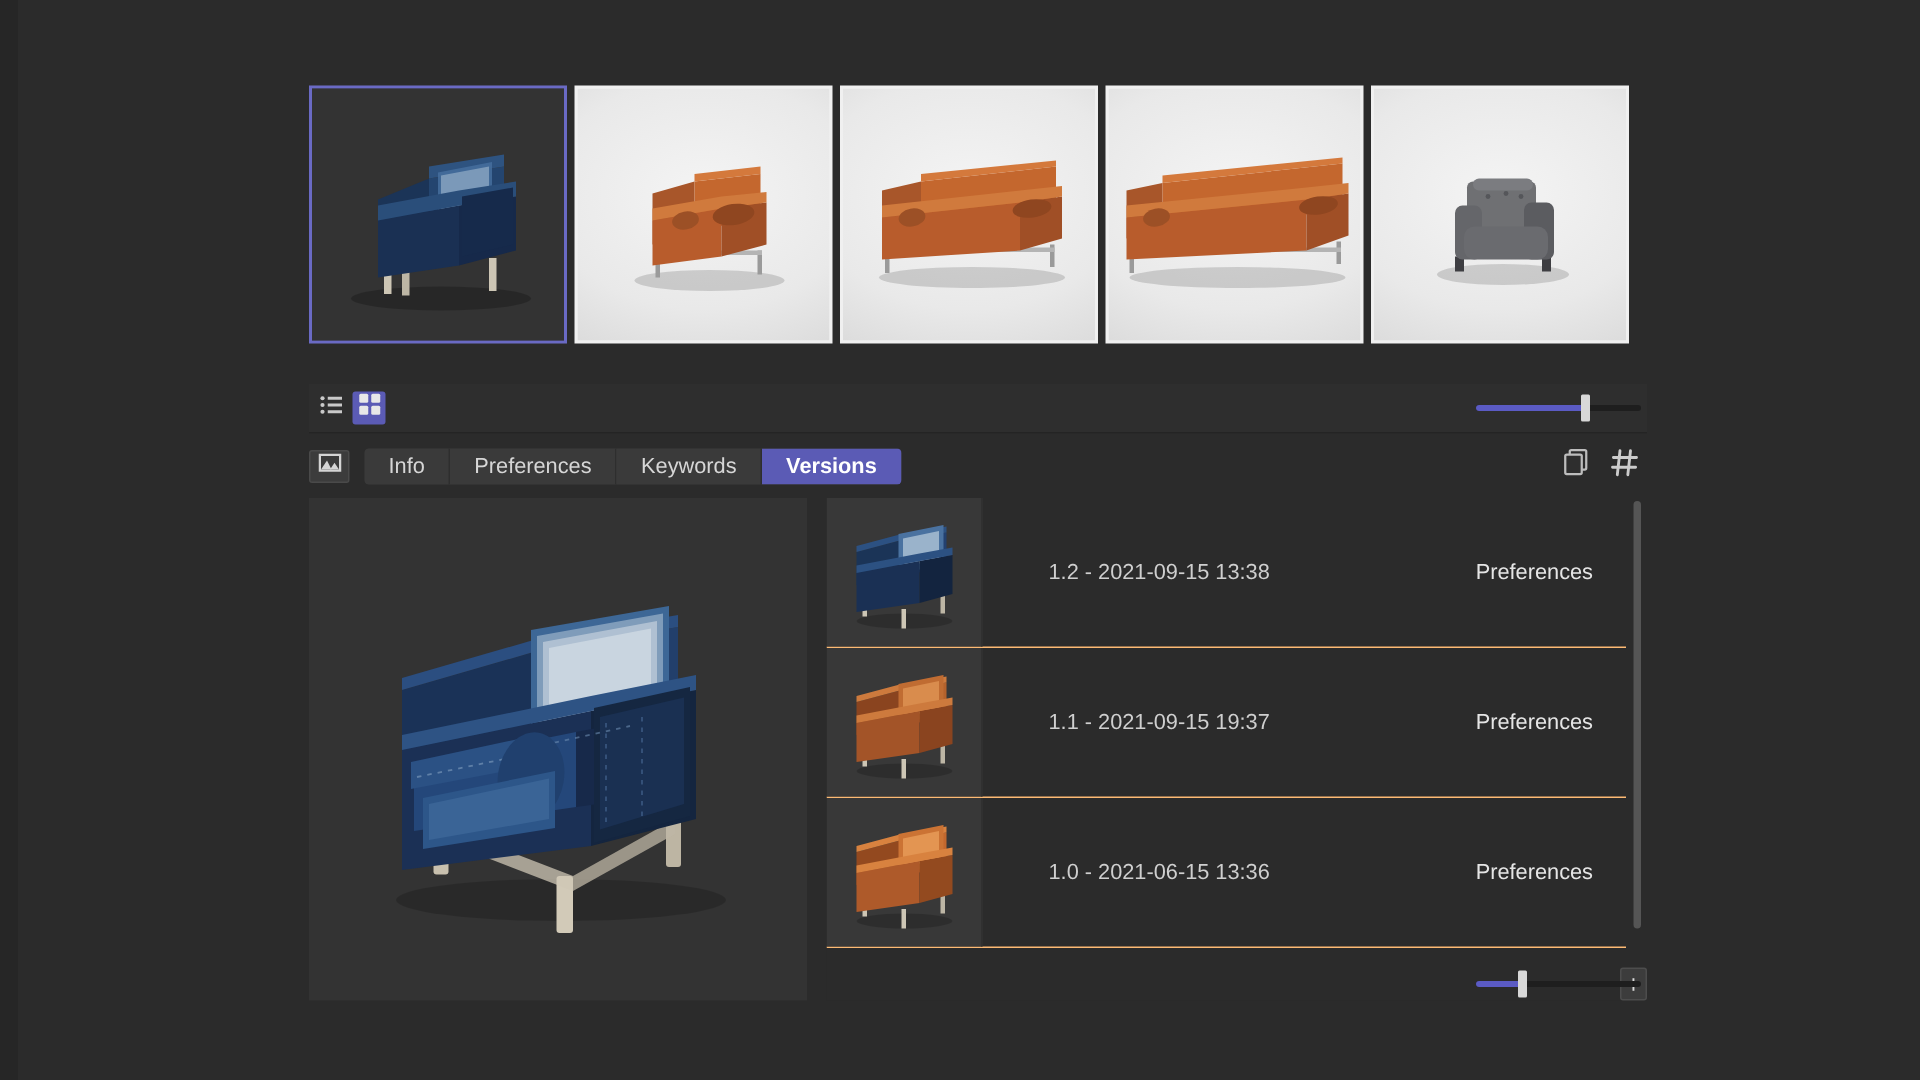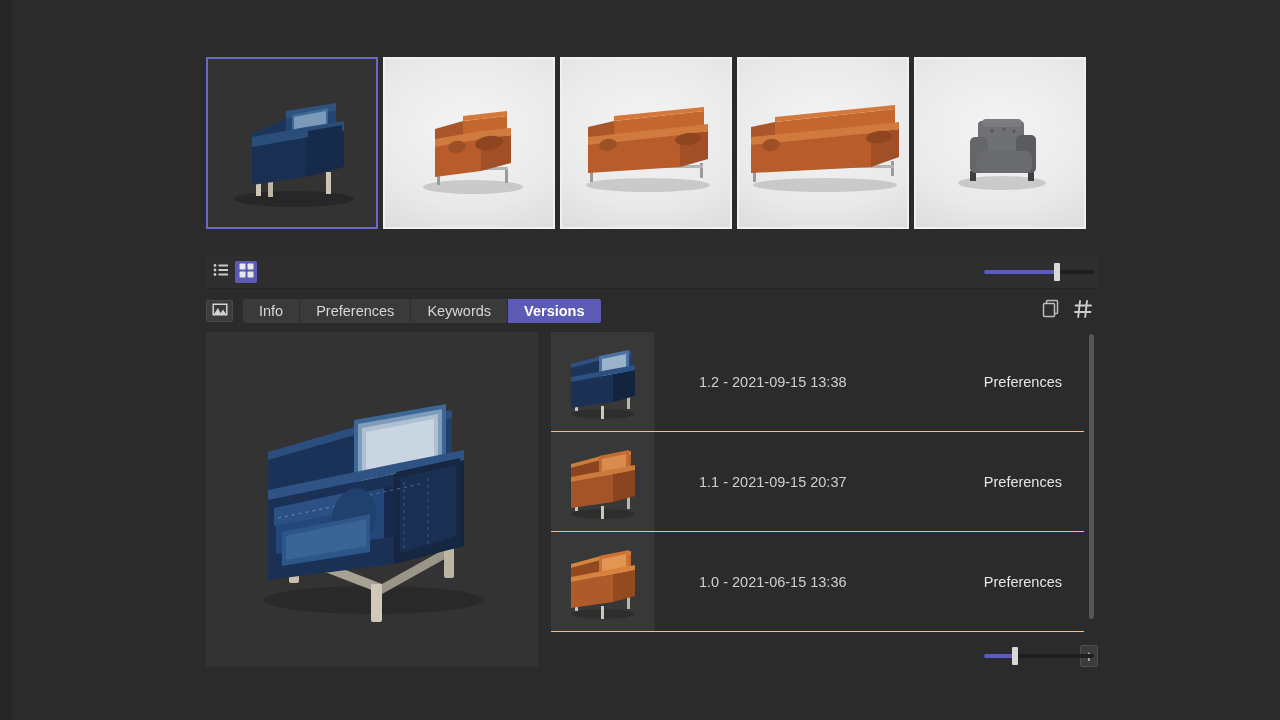--- a/index.html
+++ b/index.html
@@ -476,21 +476,21 @@
               <polygon points="20,36 50,28 50,52 20,58" fill="#8a441f"></polygon>
               <polygon points="50,28 80,23 80,46 50,52" fill="#b5622c"></polygon>
               <polygon points="20,32 50,24 80,19 80,23 50,28 20,36" fill="#cd7a3d"></polygon>
               <polygon points="48,24 78,18 78,45 48,50" fill="#c06c32"></polygon>
               <polygon points="51,27 75,22 75,41 51,46" fill="#d98c4d"></polygon>
               <polygon points="20,50 62,42 62,70 20,76" fill="#a35428"></polygon>
               <polygon points="62,42 84,38 84,64 62,70" fill="#8a441f"></polygon>
               <polygon points="20,45 62,37 84,33 84,38 62,42 20,50" fill="#cd7a3d"></polygon>
             </svg>
           </div>
-          <div class="version-label">1.1 - 2021-09-15 20:37</div>
+          <div class="version-label">1.1 - 2021-09-15 19:37</div>
           <div class="version-pref">Preferences</div>
         </div>
 
         <div class="version-row">
           <div class="version-thumb">
             <svg viewBox="0 0 104 99" width="104" height="99">
               <ellipse cx="52" cy="82" rx="32" ry="5" fill="#000" opacity="0.18"></ellipse>
               <rect x="24" y="66" width="3" height="13" fill="#cdc6b5"></rect>
               <rect x="50" y="74" width="3" height="13" fill="#cdc6b5"></rect>
               <rect x="76" y="64" width="3" height="13" fill="#bdb6a5"></rect>

